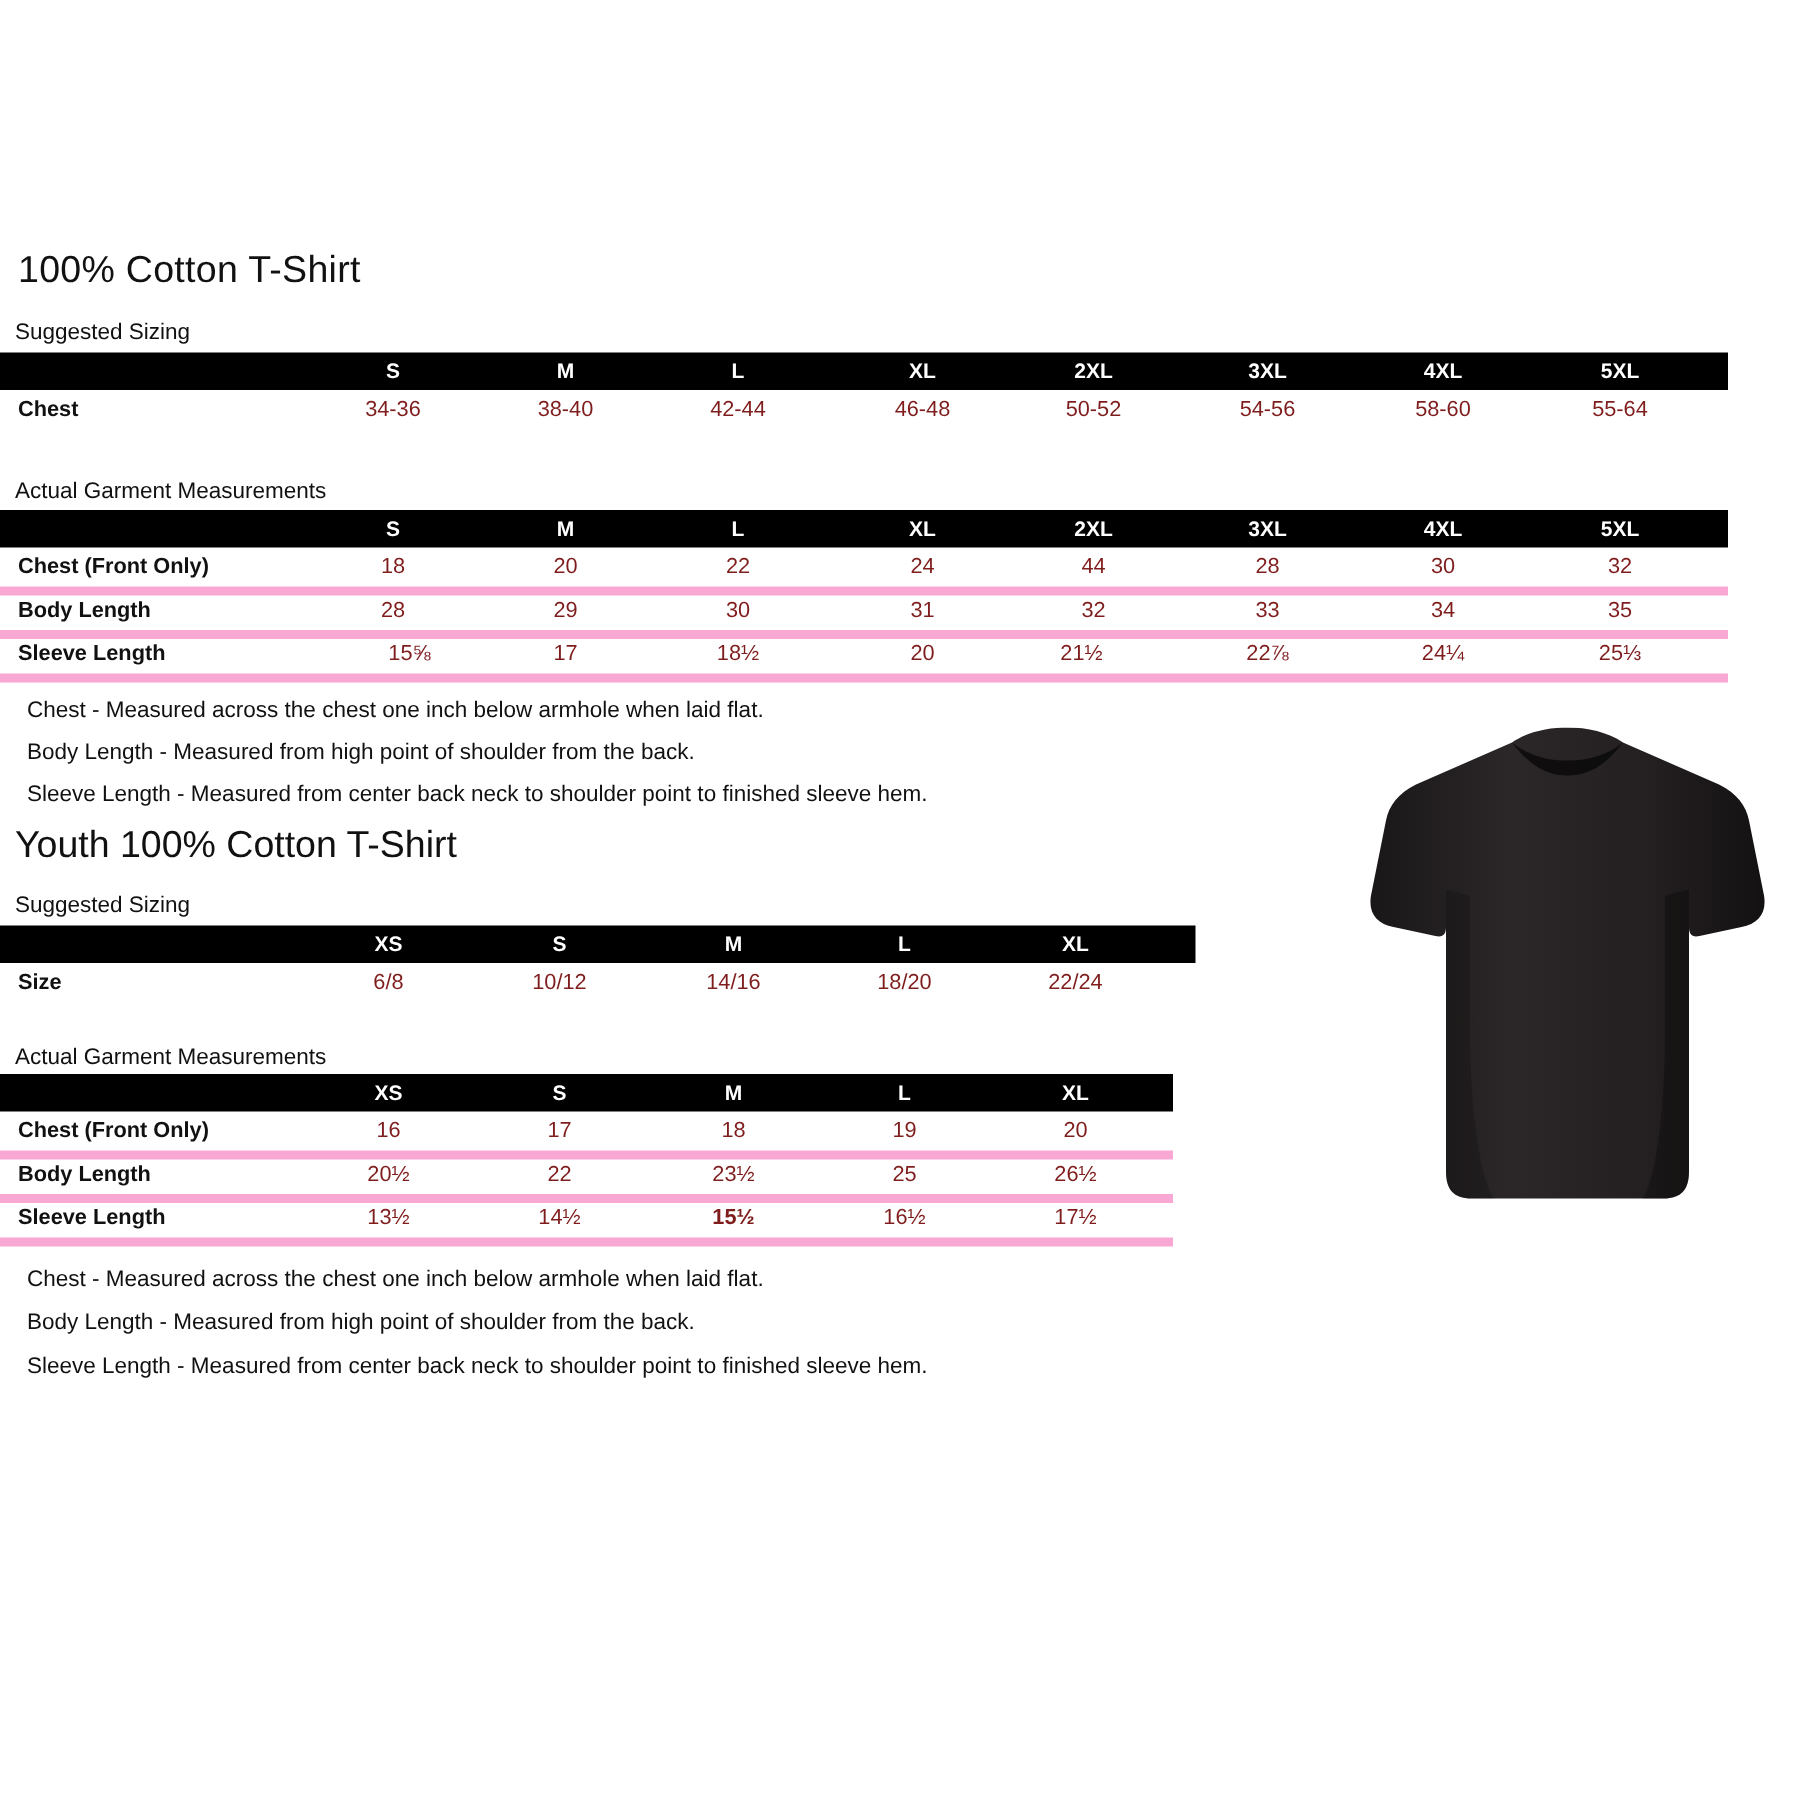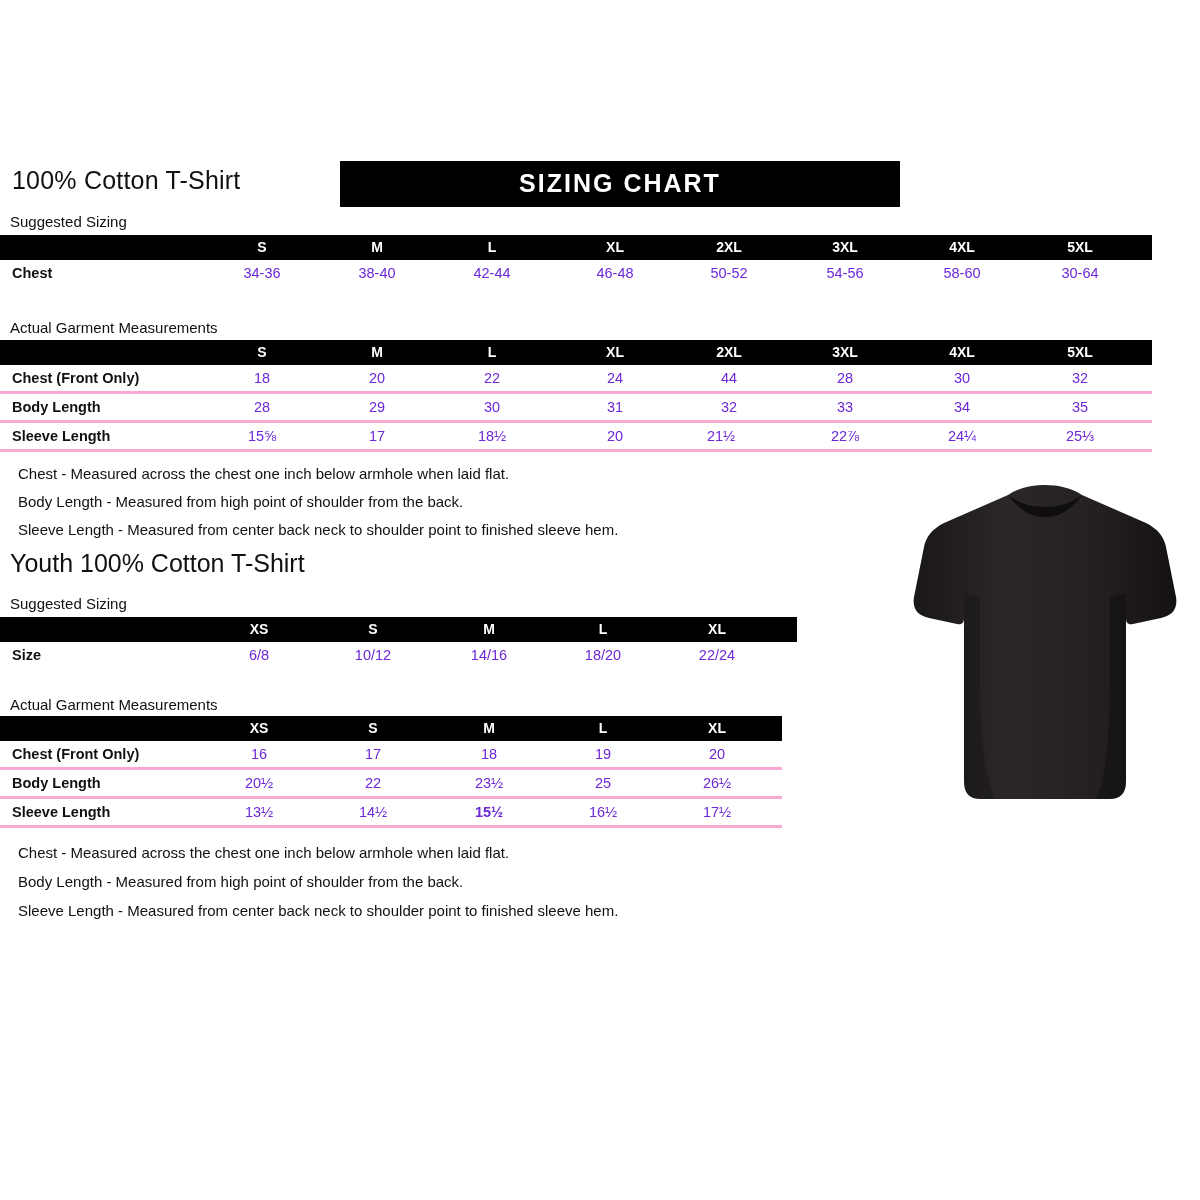--- a/index.html
+++ b/index.html
@@ -73,39 +73,39 @@
     font-size: 14px;
     font-weight: 700;
     text-align: center;
     transform: translateX(-50%);
     white-space: nowrap;
   }
 
   .data-row {
     position: absolute;
     height: 24px;
-    border-bottom: 3px solid #f9a8d4;
+    border-bottom: 6px solid #f9a8d4;
     width: 100%;
   }
   .row-label {
     position: absolute;
     left: 12px;
     top: 3px;
     font-size: 14.5px;
     font-weight: 700;
     white-space: nowrap;
   }
   .cell {
     position: absolute;
     top: 3px;
     font-size: 14.5px;
     text-align: center;
     transform: translateX(-50%);
     white-space: nowrap;
-    color: #6d28d9;
+    color: #7f1d1d;
   }
 
   .note {
     position: absolute;
     left: 18px;
     font-size: 15px;
     color: #111;
     white-space: nowrap;
   }
 
@@ -128,23 +128,20 @@
   }
   .shirt svg { display: block; }
 </style>
 </head>
 <body>
 
 <div class="page">
 
   <div class="title-adult">100% Cotton T-Shirt</div>
 
-  <div class="sizing-chart-banner">
-    <div class="txt">SIZING CHART</div>
-  </div>
 
   <div class="label-sub" style="left:10px; top:213px;">Suggested Sizing</div>
 
   <div class="hdr-bar" style="left:0px; top:235px; width:1152px;">
     <div class="hdr-cell" style="left:262px;">S</div>
     <div class="hdr-cell" style="left:377px;">M</div>
     <div class="hdr-cell" style="left:492px;">L</div>
     <div class="hdr-cell" style="left:615px;">XL</div>
     <div class="hdr-cell" style="left:729px;">2XL</div>
     <div class="hdr-cell" style="left:845px;">3XL</div>
@@ -154,21 +151,21 @@
 
   <div class="data-row" style="left:0px; top:262px; width:1152px; border-bottom:none;">
     <div class="row-label">Chest</div>
     <div class="cell" style="left:262px;">34-36</div>
     <div class="cell" style="left:377px;">38-40</div>
     <div class="cell" style="left:492px;">42-44</div>
     <div class="cell" style="left:615px;">46-48</div>
     <div class="cell" style="left:729px;">50-52</div>
     <div class="cell" style="left:845px;">54-56</div>
     <div class="cell" style="left:962px;text-align:right;">58-60</div>
-    <div class="cell" style="left:1080px;">30-64</div>
+    <div class="cell" style="left:1080px;">55-64</div>
   </div>
 
   <div class="label-sub" style="left:10px; top:319px;">Actual Garment Measurements</div>
 
   <div class="hdr-bar" style="left:0px; top:340px; width:1152px;">
     <div class="hdr-cell" style="left:262px;">S</div>
     <div class="hdr-cell" style="left:377px;">M</div>
     <div class="hdr-cell" style="left:492px;">L</div>
     <div class="hdr-cell" style="left:615px;">XL</div>
     <div class="hdr-cell" style="left:729px;">2XL</div>
@@ -196,21 +193,21 @@
     <div class="cell" style="left:492px;">30</div>
     <div class="cell" style="left:615px;">31</div>
     <div class="cell" style="left:729px;">32</div>
     <div class="cell" style="left:845px;">33</div>
     <div class="cell" style="left:962px;">34</div>
     <div class="cell" style="left:1080px;">35</div>
   </div>
 
   <div class="data-row" style="left:0px; top:425px; width:1152px;">
     <div class="row-label">Sleeve Length</div>
-    <div class="cell" style="left:262px;">15⅝</div>
+    <div class="cell" style="left:273px;">15⅝</div>
     <div class="cell" style="left:377px;">17</div>
     <div class="cell" style="left:492px;">18½</div>
     <div class="cell" style="left:615px;">20</div>
     <div class="cell" style="left:721px;">21½</div>
     <div class="cell" style="left:845px;">22⅞</div>
     <div class="cell" style="left:962px;">24¼</div>
     <div class="cell" style="left:1080px;">25⅓</div>
   </div>
 
   <div class="note" style="top:465px;">Chest - Measured across the chest one inch below armhole when laid flat.</div>

